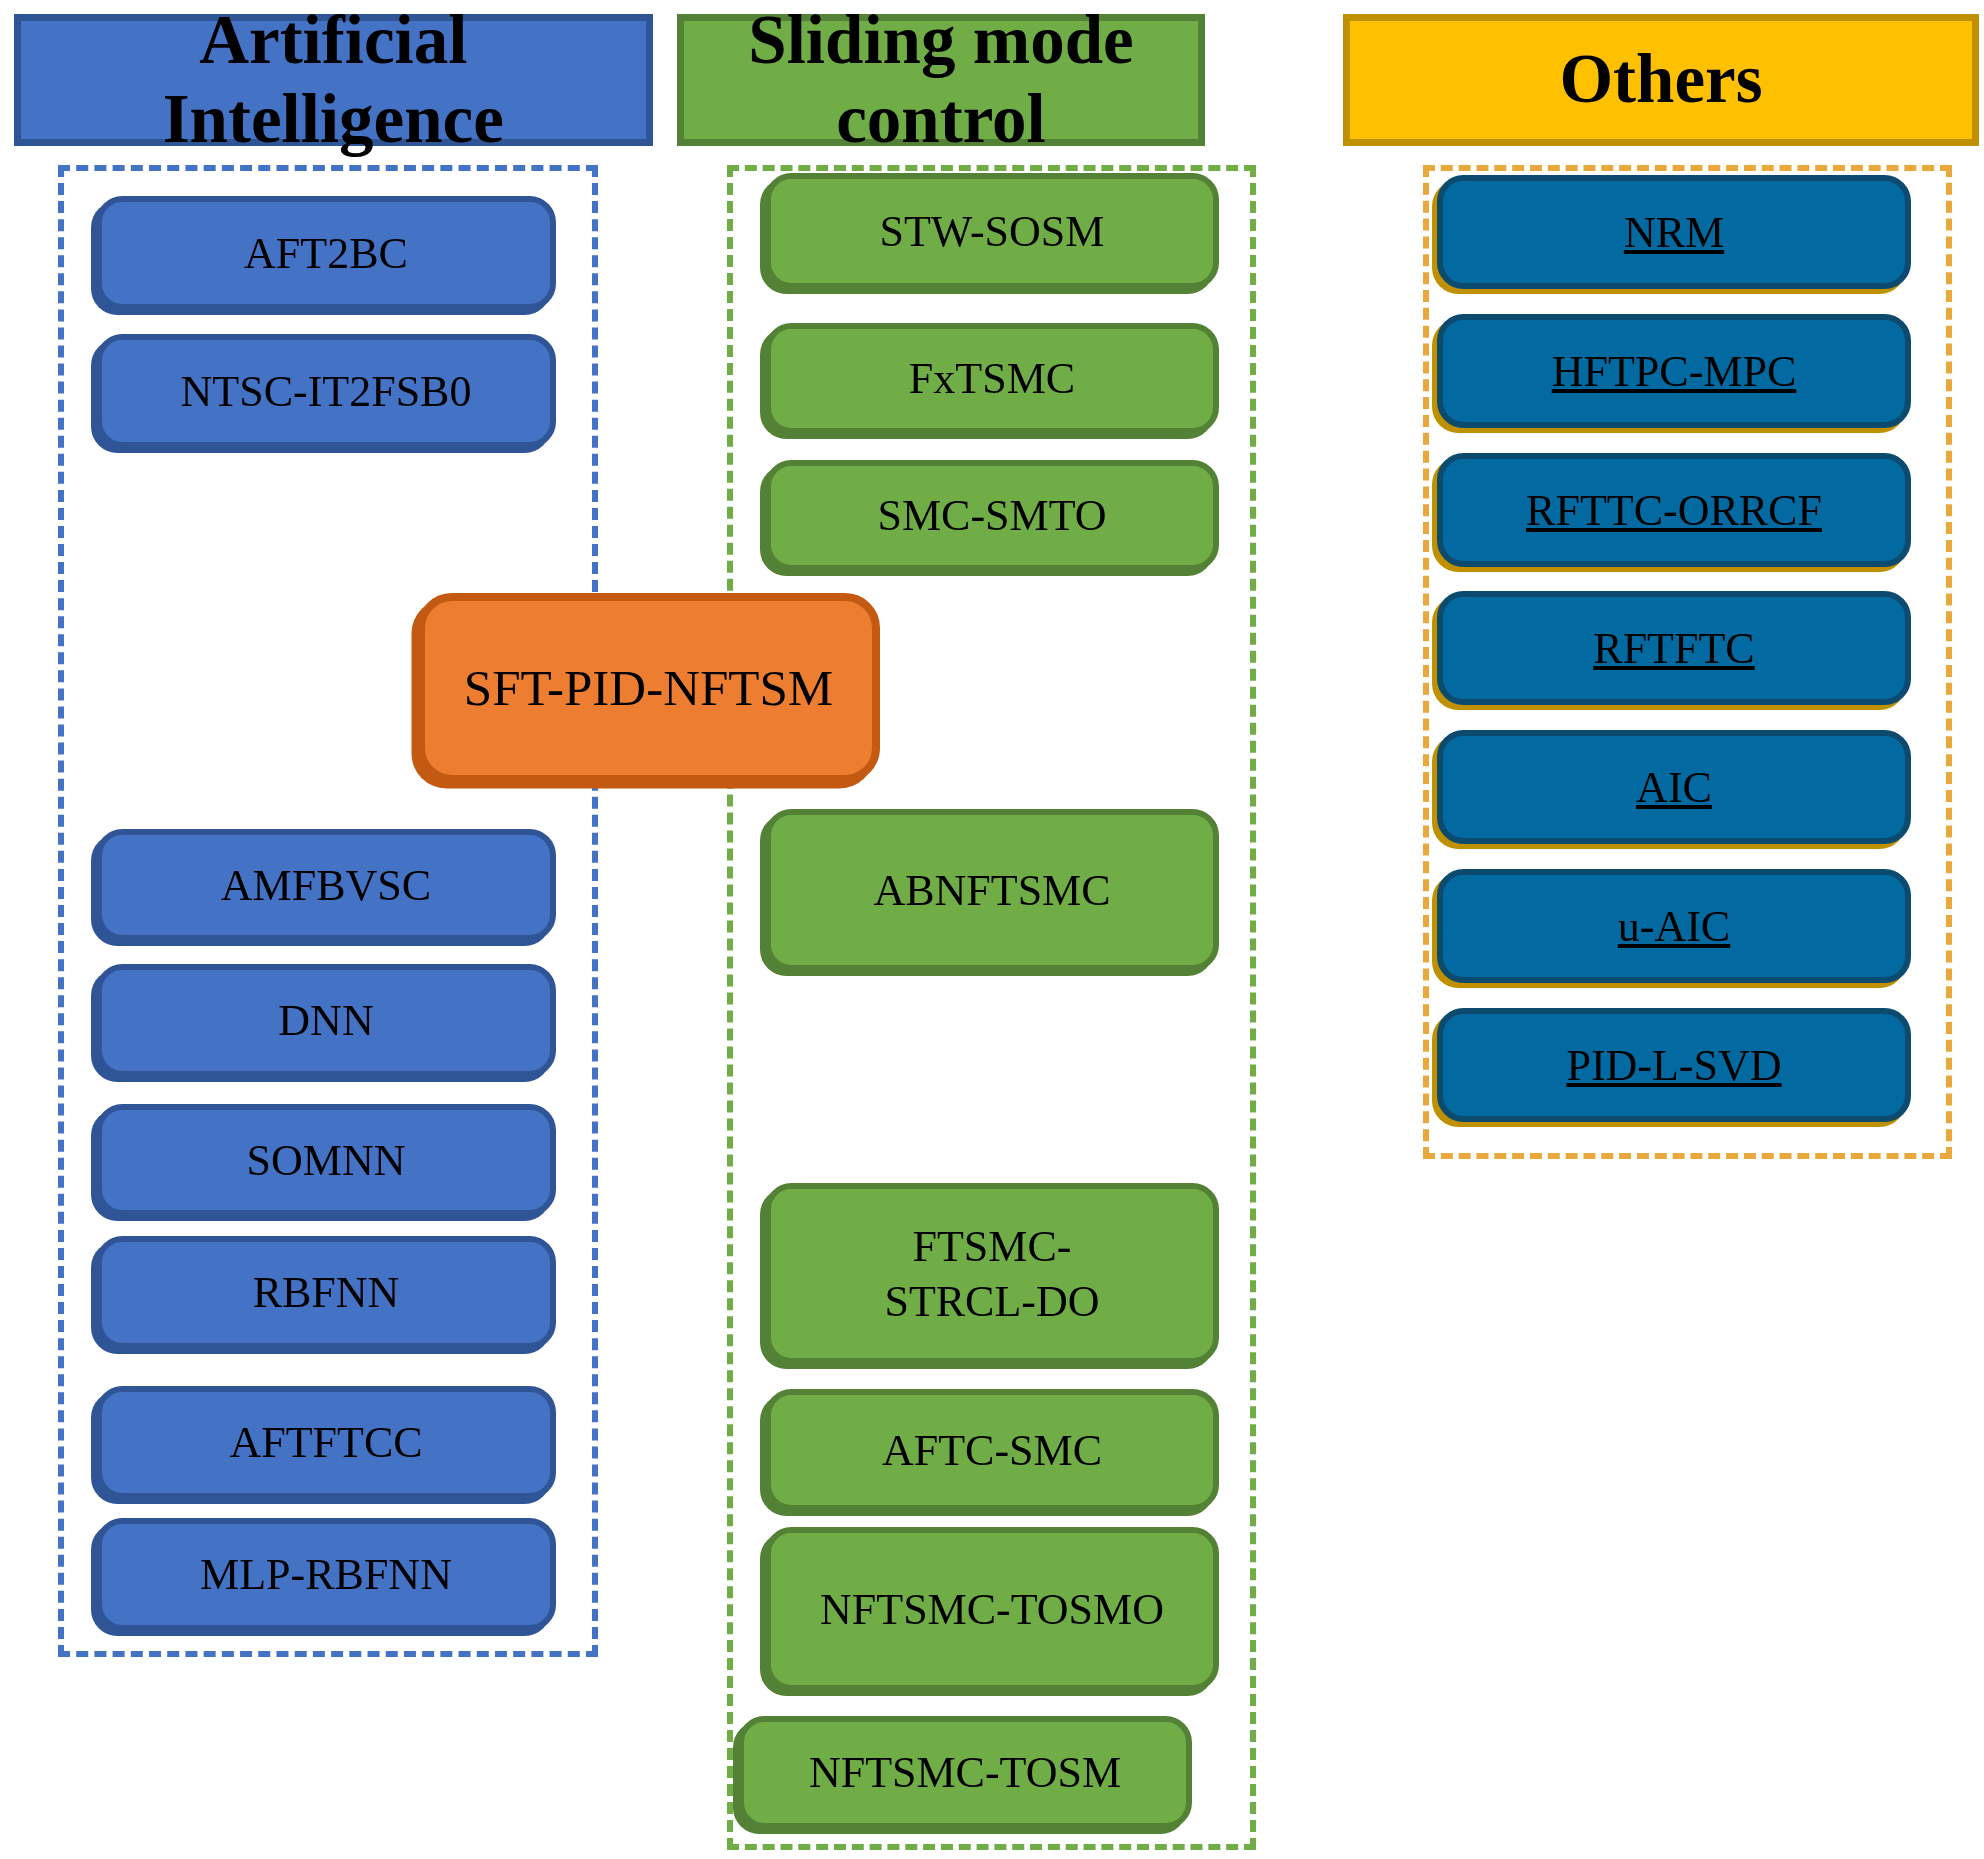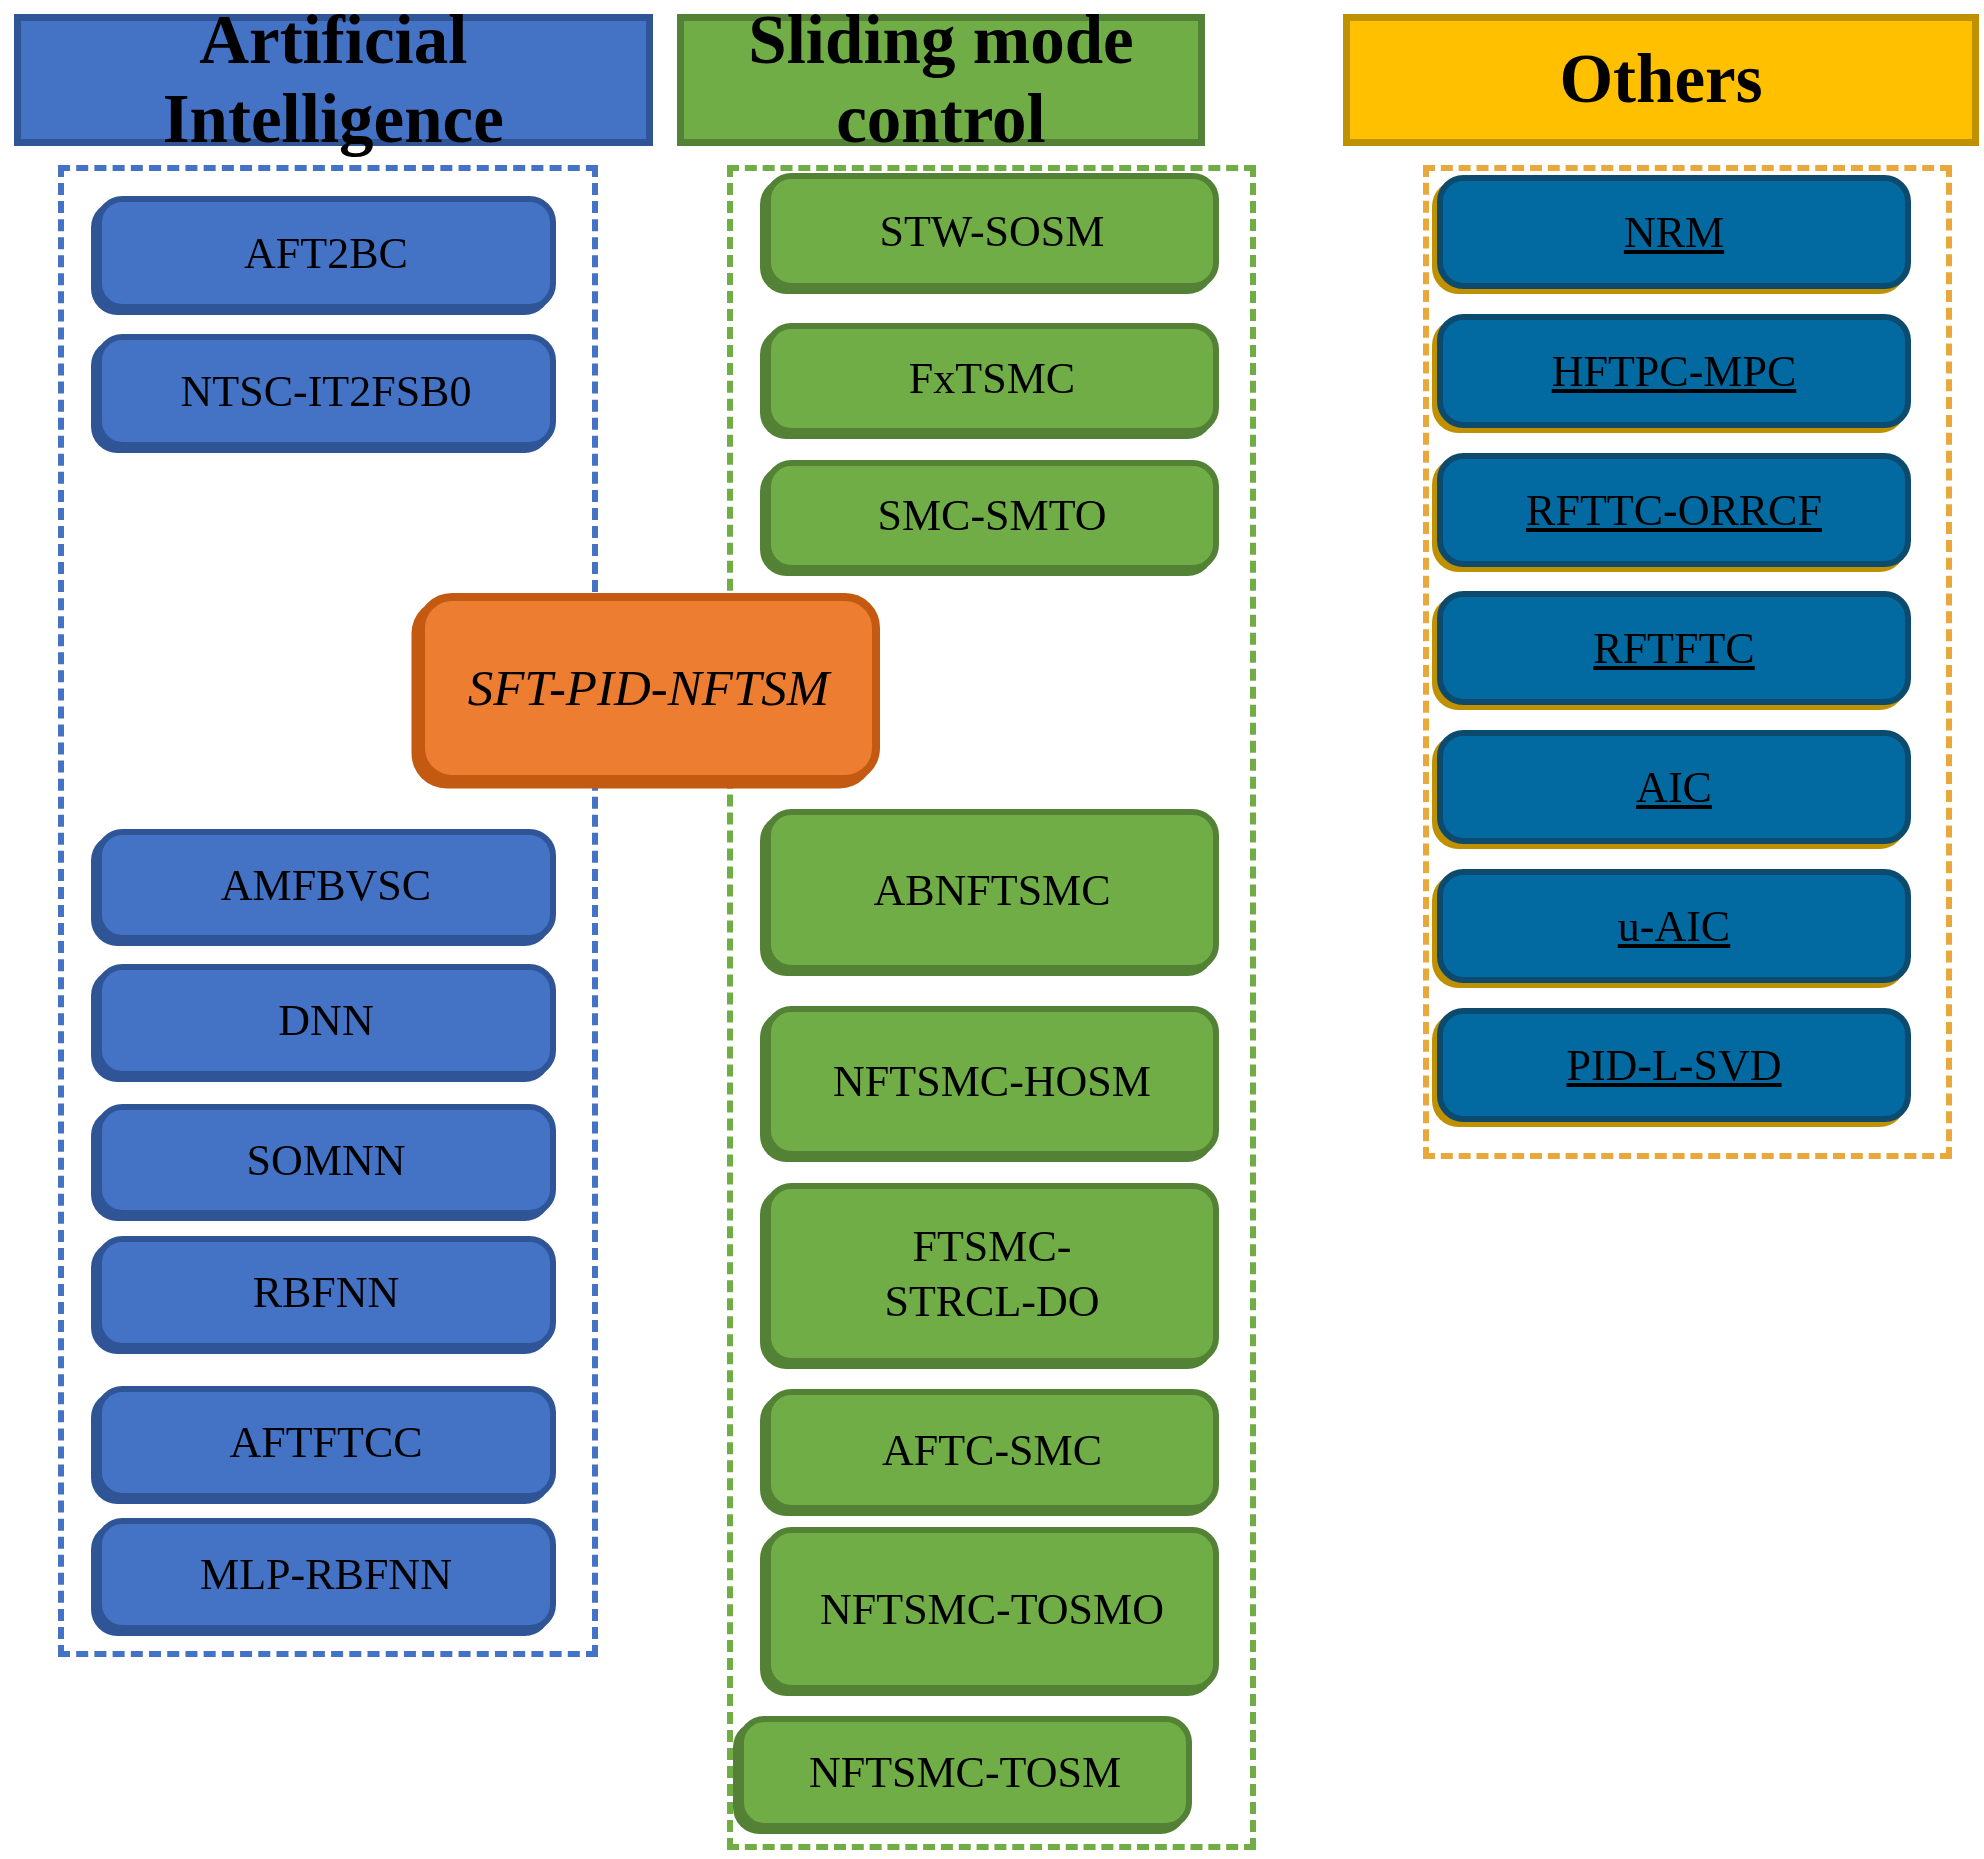--- a/index.html
+++ b/index.html
@@ -53,21 +53,20 @@
   
   .bridge{
     position:absolute;box-sizing:border-box;
     left:417px;top:593px;width:463px;height:190px;
     background:#ED7D31;border:8.8px solid #C45911;
     border-radius:35px;
     display:flex;align-items:center;justify-content:center;
     font-size:51px;color:#000;text-align:center;
     box-shadow:-5.5px 5.5px 0 #C45911;
     z-index:4;
-    font-style:italic;
   }
 </style>
 </head>
 <body>
 
 <div class="canvas">
 
   <div class="header header-blue" style="left:13.8px;top:13.8px;width:639px;height:132px">
     <span>Artificial Intelligence</span>
   </div>
@@ -112,23 +111,20 @@
   </div>
   <div class="box box-green" style="left:765px;top:323px;width:454px;height:111px">
     <span class="label">FxTSMC</span>
   </div>
   <div class="box box-green" style="left:765px;top:460px;width:454px;height:111px">
     <span class="label">SMC-SMTO</span>
   </div>
   <div class="box box-green" style="left:765px;top:809px;width:454px;height:162px">
     <span class="label">ABNFTSMC</span>
   </div>
-  <div class="box box-green" style="left:765px;top:1006px;width:454px;height:151px">
-    <span class="label">NFTSMC-HOSM</span>
-  </div>
   <div class="box box-green wrap-narrow" style="left:765px;top:1183px;width:454px;height:181px">
     <span class="label">FTSMC-STRCL-DO</span>
   </div>
   <div class="box box-green" style="left:765px;top:1389px;width:454px;height:122px">
     <span class="label">AFTC-SMC</span>
   </div>
   <div class="box box-green" style="left:765px;top:1527px;width:454px;height:164px">
     <span class="label">NFTSMC-TOSMO</span>
   </div>
   <div class="box box-green" style="left:738px;top:1716px;width:454px;height:113px">

